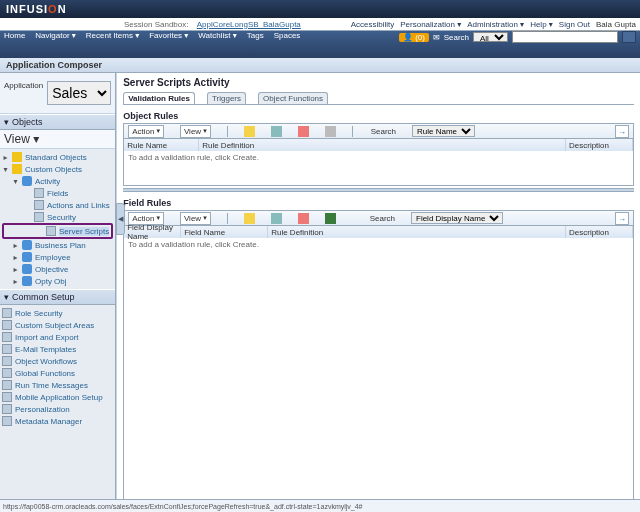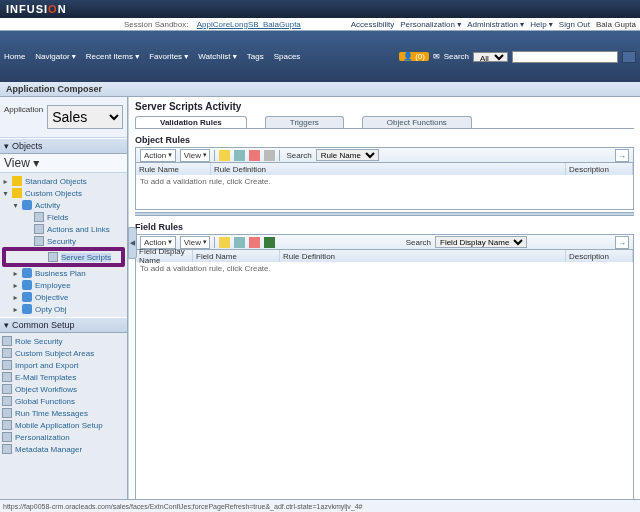--- a/index.html
+++ b/index.html
@@ -4,21 +4,21 @@
 <style>
 html,body{margin:0;padding:0;font-family:Arial,Helvetica,sans-serif;font-size:10px;background:#fff;color:#333}
 .shell{width:640px;height:512px;background:#e6ecf2;position:relative;overflow:hidden}
 .brand{height:18px;background:linear-gradient(#2a4063,#18253a);color:#fff;display:flex;align-items:center;padding:0 6px}
 .brand .logo{font-weight:bold;font-size:11px;letter-spacing:1px}
 .brand .logo .o{color:#d64b1e}
 .toolbar1{height:12px;background:#fff;border-bottom:1px solid #9ab;display:flex;align-items:center;justify-content:flex-end;padding:0 4px;font-size:8px;color:#2a4063}
 .toolbar1 span{margin-left:6px;cursor:pointer}
 .toolbar1 .sess{margin-right:auto;margin-left:114px;color:#666}
 .toolbar1 .link{color:#2a6496;text-decoration:underline}
-.toolbar2{height:27px;background:linear-gradient(#3d5e8c,#2a4063);display:flex;align-items:center;color:#fff;font-size:8px;padding:12px 4px}
+.toolbar2{height:27px;background:linear-gradient(#3d5e8c,#2a4063);display:flex;align-items:flex-start;color:#fff;font-size:8px;padding:0 4px}
 .toolbar2 > span{margin-right:10px;cursor:pointer}
 .toolbar2 .nwrap{margin-left:auto;display:flex;align-items:center;gap:4px}
 .toolbar2 .notif{background:#f0a000;color:#fff;padding:0 4px;border-radius:2px}
 .toolbar2 select,.toolbar2 input{font-size:8px;height:10px;border:1px solid #888;padding:0 2px}
 .toolbar2 input{width:100px}
 .toolbar2 .go{width:12px;height:10px;background:#4a6a99;border:1px solid #2a4063;display:inline-block}
 .appname{height:14px;background:linear-gradient(#dfe9f5,#c9d8ea);border-bottom:1px solid #9ab;display:flex;align-items:center;padding:0 6px;font-size:9px;color:#333;font-weight:bold}
 .main{display:flex;height:452px}
 .side{width:127px;border-right:1px solid #9ab;background:#e6ecf2;overflow:hidden}
 .panel-h{height:14px;background:linear-gradient(#d5e1ef,#c5d5e8);border-top:1px solid #fff;border-bottom:1px solid #9ab;display:flex;align-items:center;padding:0 4px;font-size:9px;color:#223}
@@ -28,31 +28,31 @@
 .appsel select{font-size:14px;height:24px;border:1px solid #9ab;flex:1}
 .view-row{display:flex;gap:4px;padding:2px 4px;font-size:12px;background:#f5f8fc;border-bottom:1px solid #c5d5e8}
 .tree{padding:2px 2px;font-size:8px;color:#2a6496}
 .tree .n{display:flex;align-items:center;height:12px;gap:3px;white-space:nowrap;cursor:pointer}
 .tree .n .tw{width:7px;text-align:center;color:#555}
 .tree .n .ic{width:10px;height:10px;display:inline-block;background:#f0c419;border:0;box-sizing:border-box}
 .tree .n .ic.obj{background:#4a90d9;border-radius:2px}
 .tree .n .ic.item{background:#bcd;border:1px solid #89a;box-sizing:border-box}
 .tree .n.l1{padding-left:10px}
 .tree .n.l2{padding-left:22px}
-.tree .n.hl{border:4px solid #701a75;padding-top:0;padding-bottom:0;border-radius:2px;padding-left:32px}
+.tree .n.hl{border:2px solid #701a75;padding-top:0;padding-bottom:0;border-radius:2px;padding-left:32px}
 .tree .n.hl span{background:#c8d8ee}
 .content{flex:1;background:#fff;display:flex;flex-direction:column;border-left:1px solid #c5d5e8;position:relative}
 .collapser{position:absolute;left:-1px;top:130px;width:7px;height:30px;background:#c5d5e8;border:1px solid #9ab;border-radius:0 3px 3px 0;font-size:7px;display:flex;align-items:center;justify-content:center;color:#456}
 .title-row{font-size:10px;font-weight:bold;padding:4px 6px;color:#223}
 .tabs{display:flex;height:14px;border-bottom:1px solid #9ab;margin:0 6px}
-.tab{padding:1px 24px;font-size:8px;border:1px solid #9ab;border-bottom:none;background:#e6ecf2;margin-right:18px;border-radius:3px 3px 0 0;color:#456;cursor:pointer}
+.tab{padding:1px 4px;font-size:8px;border:1px solid #9ab;border-bottom:none;background:#e6ecf2;margin-right:12px;border-radius:3px 3px 0 0;color:#456;cursor:pointer}
 .tab.active{background:#fff;font-weight:bold;color:#223}
 .sect{margin:4px 6px 0 6px}
 .sect-h{font-size:9px;font-weight:bold;color:#223;padding:2px 0}
-.sect-bar{height:14px;border:1px solid #9ab;background:linear-gradient(#f6f9fd,#e5edf6);display:flex;align-items:center;padding:0 4px;gap:4px;font-size:8px}
+.sect-bar{height:14px;border:1px solid #9ab;background:linear-gradient(#f6f9fd,#e5edf6);display:flex;align-items:center;padding:0 4px;gap:16px;font-size:8px}
 .sect-bar .drop{border:1px solid #9ab;background:#fff;padding:0 3px;height:11px;display:flex;align-items:center;cursor:pointer}
 .sect-bar .drop::after{content:"▾";margin-left:2px;font-size:7px}
 .sect-bar .ico{width:11px;height:11px;border:0;display:inline-block;cursor:pointer}
 .sect-bar .sep{width:1px;height:11px;background:#9ab}
 .sect-bar .srch{margin-left:2px}
 .sect-bar select{font-size:8px;height:12px;border:1px solid #9ab}
 .sect-bar .goar{width:12px;height:11px;background:#fff;border:1px solid #9ab;display:inline-flex;align-items:center;justify-content:center;color:#2a6496;font-size:8px;cursor:pointer}
 .grid{border:1px solid #9ab;border-top:none}
 .gh{display:flex;background:linear-gradient(#eef3fa,#dae6f4);height:12px;font-size:8px;color:#333}
 .gh div{border-right:1px solid #c5d5e8;padding:0 3px;display:flex;align-items:center}

